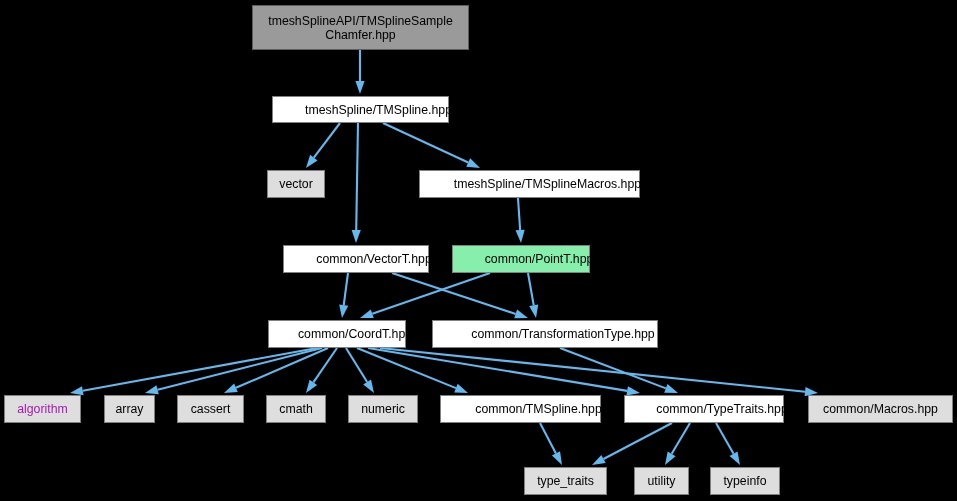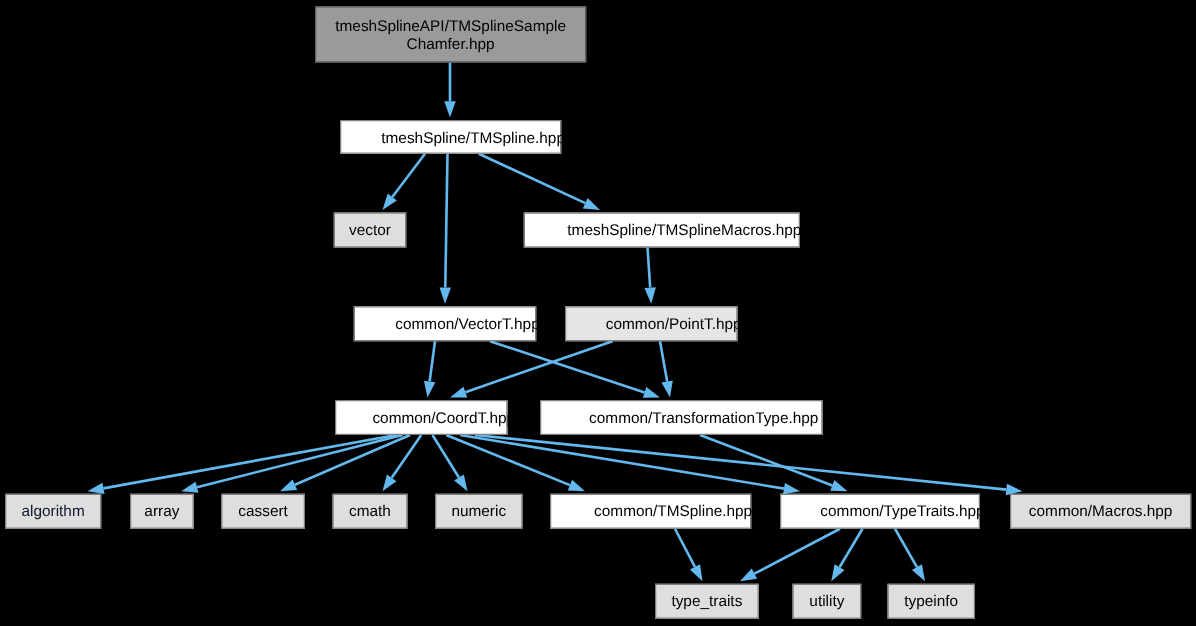--- a/index.html
+++ b/index.html
@@ -146,24 +146,24 @@
         <line x1="716" y1="423" x2="733.5501938013612" y2="453.712839152382" stroke="#63b8ee" stroke-width="2.1"></line>
         <polygon points="729.5562753475887,455.9950782688234 737.5441122551337,451.4306000359406 740,465" fill="#63b8ee"></polygon>
       </g>
     </svg>
 <div class="gnode root" style="left: 252px; top: 5px; width: 217px; height: 45px; background: rgb(154, 154, 154); color: rgb(0, 0, 0);"><span class="nodelabel">tmeshSplineAPI/TMSplineSample
 Chamfer.hpp</span></div>
     <div class="gnode white" style="left: 272px; top: 96px; width: 177px; height: 27px; background: rgb(255, 255, 255); border-color: rgb(128, 128, 128); color: rgb(0, 0, 0);"><span class="nodelabel">tmeshSpline/TMSpline.hpp</span></div>
     <div class="gnode grey" style="left: 267px; top: 170px; width: 58px; height: 28px; background: rgb(222, 222, 222); border-color: rgb(128, 128, 128); color: rgb(0, 0, 0);"><span class="nodelabel">vector</span></div>
     <div class="gnode white" style="left: 419px; top: 170px; width: 221px; height: 28px; background: rgb(255, 255, 255); border-color: rgb(128, 128, 128); color: rgb(0, 0, 0);"><span class="nodelabel">tmeshSpline/TMSplineMacros.hpp</span></div>
     <div class="gnode white" style="left: 283px; top: 245px; width: 146px; height: 28px; background: rgb(255, 255, 255); border-color: rgb(128, 128, 128); color: rgb(0, 0, 0);"><span class="nodelabel">common/VectorT.hpp</span></div>
-    <div class="gnode white" style="left: 452px; top: 245px; width: 138px; height: 28px; background: #e5e5e5; border-color: rgb(128, 128, 128); color: rgb(0, 0, 0);"><span class="nodelabel">common/PointT.hpp</span></div>
+    <div class="gnode white" style="left: 452px; top: 245px; width: 138px; height: 28px; background: #86efac; border-color: rgb(128, 128, 128); color: rgb(0, 0, 0);"><span class="nodelabel">common/PointT.hpp</span></div>
     <div class="gnode white" style="left: 268px; top: 320px; width: 138px; height: 28px; background: rgb(255, 255, 255); border-color: rgb(128, 128, 128); color: rgb(0, 0, 0);"><span class="nodelabel">common/CoordT.hpp</span></div>
     <div class="gnode white" style="left: 432px; top: 320px; width: 226px; height: 28px; background: rgb(255, 255, 255); border-color: rgb(128, 128, 128); color: rgb(0, 0, 0);"><span class="nodelabel">common/TransformationType.hpp</span></div>
-    <div class="gnode grey" style="left: 4px; top: 395px; width: 77px; height: 28px; background: rgb(222, 222, 222); border-color: rgb(128, 128, 128); color: #0f172a; justify-content: center;"><span class="nodelabel">algorithm</span></div>
+    <div class="gnode grey" style="left: 4px; top: 395px; width: 77px; height: 28px; background: rgb(222, 222, 222); border-color: rgb(128, 128, 128); color: #a21caf; justify-content: center;"><span class="nodelabel">algorithm</span></div>
     <div class="gnode grey" style="left: 104px; top: 395px; width: 51px; height: 28px; background: rgb(222, 222, 222); border-color: rgb(128, 128, 128); color: rgb(0, 0, 0);"><span class="nodelabel">array</span></div>
     <div class="gnode grey" style="left: 177px; top: 395px; width: 67px; height: 28px; background: rgb(222, 222, 222); border-color: rgb(128, 128, 128); color: rgb(0, 0, 0);"><span class="nodelabel">cassert</span></div>
     <div class="gnode grey" style="left: 266px; top: 395px; width: 60px; height: 28px; background: rgb(222, 222, 222); border-color: rgb(128, 128, 128); color: rgb(0, 0, 0);"><span class="nodelabel">cmath</span></div>
     <div class="gnode grey" style="left: 348px; top: 395px; width: 70px; height: 28px; background: rgb(222, 222, 222); border-color: rgb(128, 128, 128); color: rgb(0, 0, 0);"><span class="nodelabel">numeric</span></div>
     <div class="gnode white" style="left: 440px; top: 395px; width: 161px; height: 28px; background: rgb(255, 255, 255); border-color: rgb(128, 128, 128); color: rgb(0, 0, 0);"><span class="nodelabel">common/TMSpline.hpp</span></div>
     <div class="gnode white" style="left: 624px; top: 395px; width: 160px; height: 28px; background: rgb(255, 255, 255); border-color: rgb(128, 128, 128); color: rgb(0, 0, 0);"><span class="nodelabel">common/TypeTraits.hpp</span></div>
     <div class="gnode grey" style="left: 808px; top: 395px; width: 145px; height: 28px; background: rgb(222, 222, 222); border-color: rgb(128, 128, 128); color: rgb(0, 0, 0);"><span class="nodelabel">common/Macros.hpp</span></div>
     <div class="gnode grey" style="left: 524px; top: 467px; width: 83px; height: 28px; background: rgb(222, 222, 222); border-color: rgb(128, 128, 128); color: rgb(0, 0, 0);"><span class="nodelabel">type_traits</span></div>
     <div class="gnode grey" style="left: 634px; top: 467px; width: 55px; height: 28px; background: rgb(222, 222, 222); border-color: rgb(128, 128, 128); color: rgb(0, 0, 0);"><span class="nodelabel">utility</span></div>
     <div class="gnode grey" style="left: 710px; top: 467px; width: 70px; height: 28px; background: rgb(222, 222, 222); border-color: rgb(128, 128, 128); color: rgb(0, 0, 0);"><span class="nodelabel">typeinfo</span></div>

